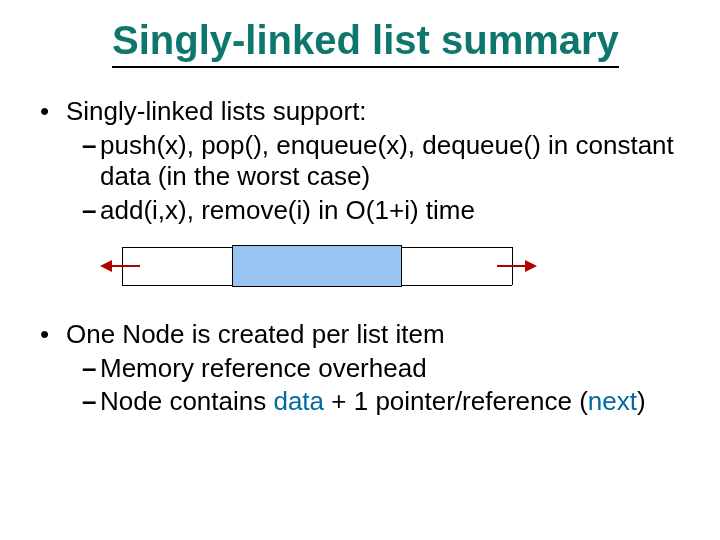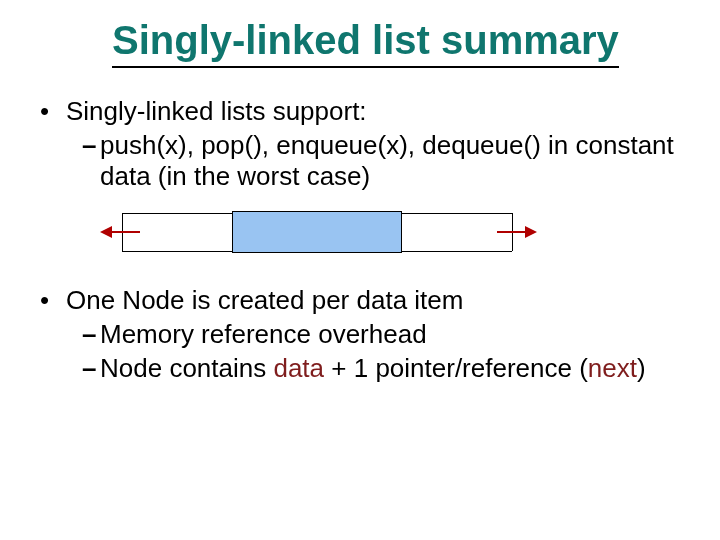--- a/index.html
+++ b/index.html
@@ -52,21 +52,21 @@
     margin-top: 2px;
   }
   .lvl2::before {
     content: "–";
     position: absolute;
     left: 42px;
     top: 0;
     font-size: 26px;
     font-weight: bold;
   }
-  .red { color: #7f1d1d; }
+  .red { color: #0369a1; }
 
   
   .diagram {
     position: relative;
     width: 430px;
     height: 50px;
     margin: 20px 0 22px 62px;
   }
   .hline {
     position: absolute;
@@ -108,40 +108,41 @@
 <body>
 
 <div class="slide">
 
   <div class="title">Singly-linked list summary</div>
 
   <div class="body">
 
     <div class="lvl1">Singly-linked lists support:</div>
     <div class="lvl2">push(x), pop(), enqueue(x), dequeue() in constant data (in the worst case)</div>
+    <div class="lvl2">add(i,x), remove(i) in O(1+i) time</div>
 
     <div class="diagram">
 
       <div class="hline" style="left:20px; top:0; width:110px;"></div>
       <div class="vline" style="left:20px; top:0; height:38px;"></div>
       <div class="hline" style="left:20px; top:38px; width:110px;"></div>
 
       <div class="list-rect" style="left:130px; top:-2px; width:170px; height:42px;"></div>
 
       <div class="hline" style="left:300px; top:0; width:110px;"></div>
       <div class="vline" style="left:410px; top:0; height:38px;"></div>
       <div class="hline" style="left:300px; top:38px; width:110px;"></div>
 
       <div class="arrow-shaft" style="left:8px; top:18px; width:30px;"></div>
       <div class="arrowhead-left" style="left:-2px; top:13px;"></div>
 
       <div class="arrow-shaft" style="left:395px; top:18px; width:30px;"></div>
       <div class="arrowhead-right" style="left:423px; top:13px;"></div>
     </div>
 
-    <div class="lvl1">One Node is created per data item</div>
+    <div class="lvl1">One Node is created per list item</div>
     <div class="lvl2">Memory reference overhead</div>
     <div class="lvl2">
       <span>Node contains </span><span class="red">data</span><span> + 1 pointer/reference (</span><span class="red">next</span><span>)</span>
     </div>
 
   </div>
 </div>
 
 </body></html>

